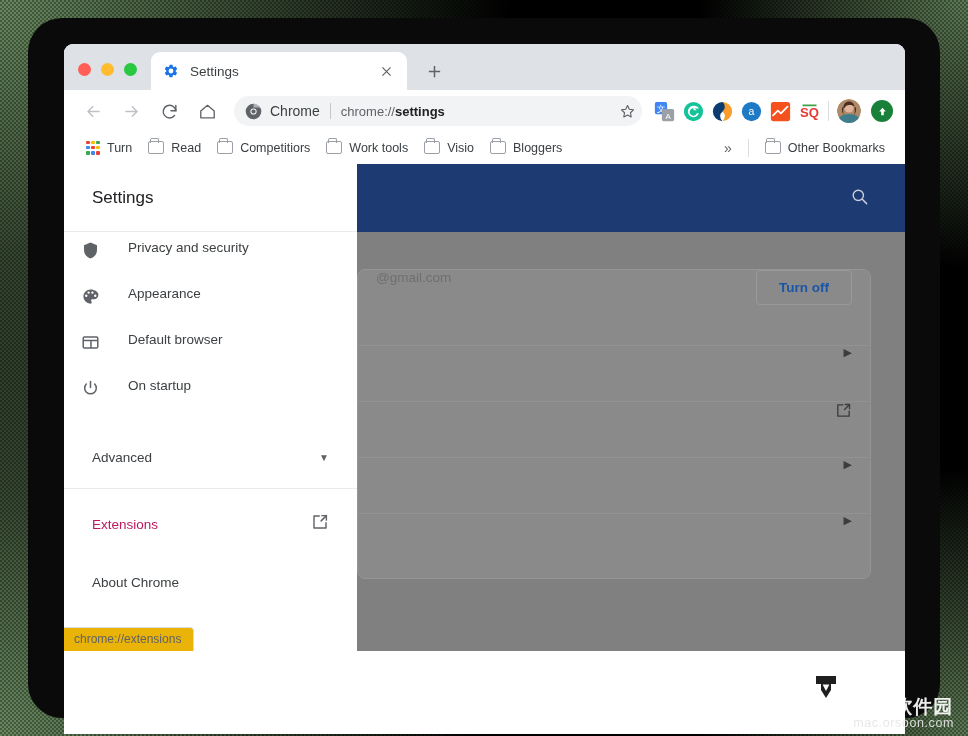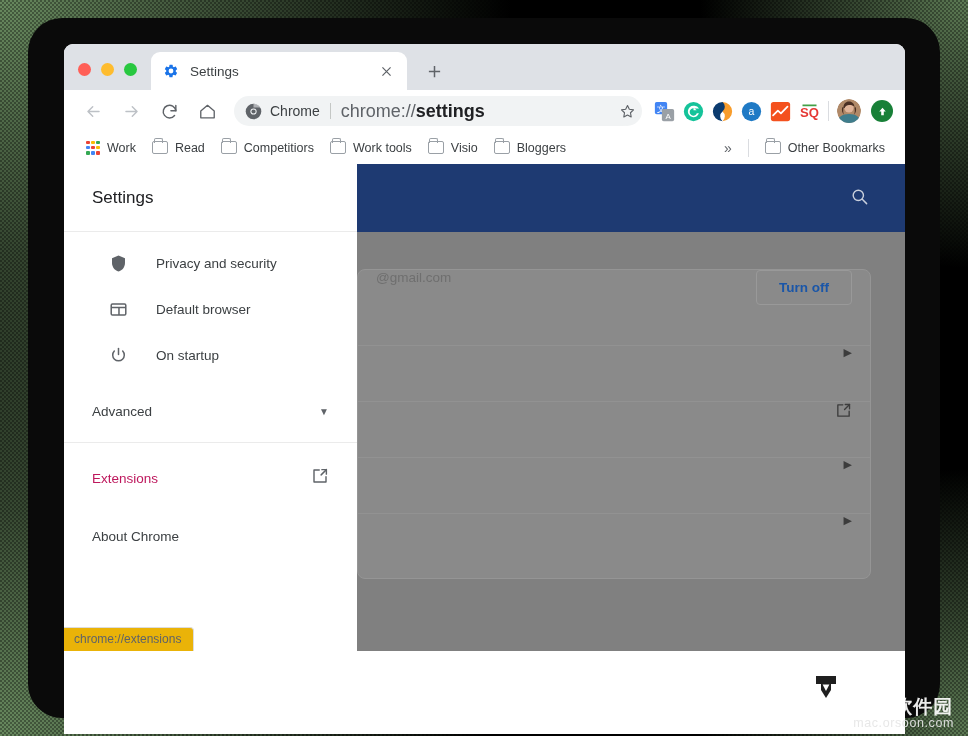--- a/index.html
+++ b/index.html
@@ -95,21 +95,21 @@
     margin: 0 6px 0 4px;
     min-width: 0;
   }
   .omni-chrome-icon { width: 17px; height: 17px; flex: 0 0 auto; margin-right: 8px; }
   .omni-scheme { font-size: 14px; color: #3c4043; white-space: nowrap; }
   .omni-sep {
     width: 1px; height: 16px; background: #c4c7c5;
     margin: 0 10px; flex: 0 0 auto;
   }
   .omni-url {
-    font-size: 18px; color: #5f6368;
+    font-size: 13px; color: #5f6368;
     white-space: nowrap; overflow: hidden; flex: 1 1 auto; min-width: 0;
   }
   .omni-url b { color: #202124; font-weight: 700; }
   .star {
     width: 30px; height: 30px; border-radius: 50%;
     background: #f1f3f4;
     display: flex; align-items: center; justify-content: center;
     color: #5f6368; flex: 0 0 auto; margin-left: -34px;
   }
   .ext-icons { display: flex; align-items: center; gap: 8px; margin-left: 10px; flex: 0 0 auto; }
@@ -200,22 +200,22 @@
     position: absolute; left: 0; top: 0; bottom: 0;
     width: 293px; background: #fff; z-index: 4;
   }
   .drawer-head {
     height: 68px; display: flex; align-items: center;
     padding-left: 28px; border-bottom: 1px solid #ebebeb;
   }
   .drawer-title { font-size: 17px; color: #202124; }
   .drawer-list { position: relative; padding-top: 0; }
   .nav-item {
-    display: flex; align-items: center;
-    height: 46px; padding-left: 44px;
+    display: flex; align-items: flex-start;
+    height: 46px; padding-left: 16px;
     color: #5f6368;
   }
   .nav-icon {
     width: 20px; height: 20px; flex: 0 0 auto;
     margin-right: 28px;
     display: flex; align-items: center; justify-content: center;
     color: #5f6368;
   }
   .nav-label { font-size: 13.5px; color: #3c4043; font-weight: 500; }
   .clip-top { height: 8px; overflow: hidden; }
@@ -407,21 +407,21 @@
           <i style="background:#ea4335"></i>
             <i style="background:#fbbc04"></i>
             <i style="background:#34a853"></i>
           <i style="background:#4285f4"></i>
             <i style="background:#ea4335"></i>
             <i style="background:#fbbc04"></i>
           <i style="background:#34a853"></i>
             <i style="background:#4285f4"></i>
             <i style="background:#ea4335"></i>
         </span>
-        <span>Work</span>
+        <span>Turn</span>
       </div>
 
       <div class="bm">
         <span class="bm-folder"></span>
         <span>Read</span>
       </div>
       <div class="bm">
         <span class="bm-folder"></span>
         <span>Competitiors</span>
       </div>
@@ -506,20 +506,28 @@
 
           <div class="nav-item">
             <span class="nav-icon">
               <svg viewBox="0 0 24 24" width="19" height="19" fill="#5f6368">
                 <path d="M12 2 3.8 5.3v6.1c0 5 3.5 9.6 8.2 10.7 4.7-1.1 8.2-5.7 8.2-10.7V5.3z"></path>
               </svg>
             </span>
             <span class="nav-label">Privacy and security</span>
           </div>
 
+          <div class="nav-item">
+            <span class="nav-icon">
+              <svg viewBox="0 0 24 24" width="19" height="19" fill="#5f6368">
+                <path d="M12 3a9 9 0 0 0 0 18c.9 0 1.6-.7 1.6-1.6 0-.4-.2-.8-.4-1.1-.3-.3-.4-.7-.4-1.1 0-.9.7-1.6 1.6-1.6h1.9A5.7 5.7 0 0 0 22 9.9C22 6 17.5 3 12 3zM6.6 12.6a1.5 1.5 0 1 1 0-3 1.5 1.5 0 0 1 0 3zm3-4a1.5 1.5 0 1 1 0-3 1.5 1.5 0 0 1 0 3zm4.8 0a1.5 1.5 0 1 1 0-3 1.5 1.5 0 0 1 0 3zm3.6 4a1.5 1.5 0 1 1 0-3 1.5 1.5 0 0 1 0 3z"></path>
+              </svg>
+            </span>
+            <span class="nav-label">Appearance</span>
+          </div>
 
 
           <div class="nav-item">
             <span class="nav-icon">
               <svg viewBox="0 0 24 24" width="19" height="19" fill="none" stroke="#5f6368" stroke-width="1.9">
                 <rect x="2.8" y="5" width="18.4" height="14" rx="1.6"></rect>
                 <path d="M2.8 9.6h18.4M12.6 9.6V19"></path>
               </svg>
             </span>
             <span class="nav-label">Default browser</span>

